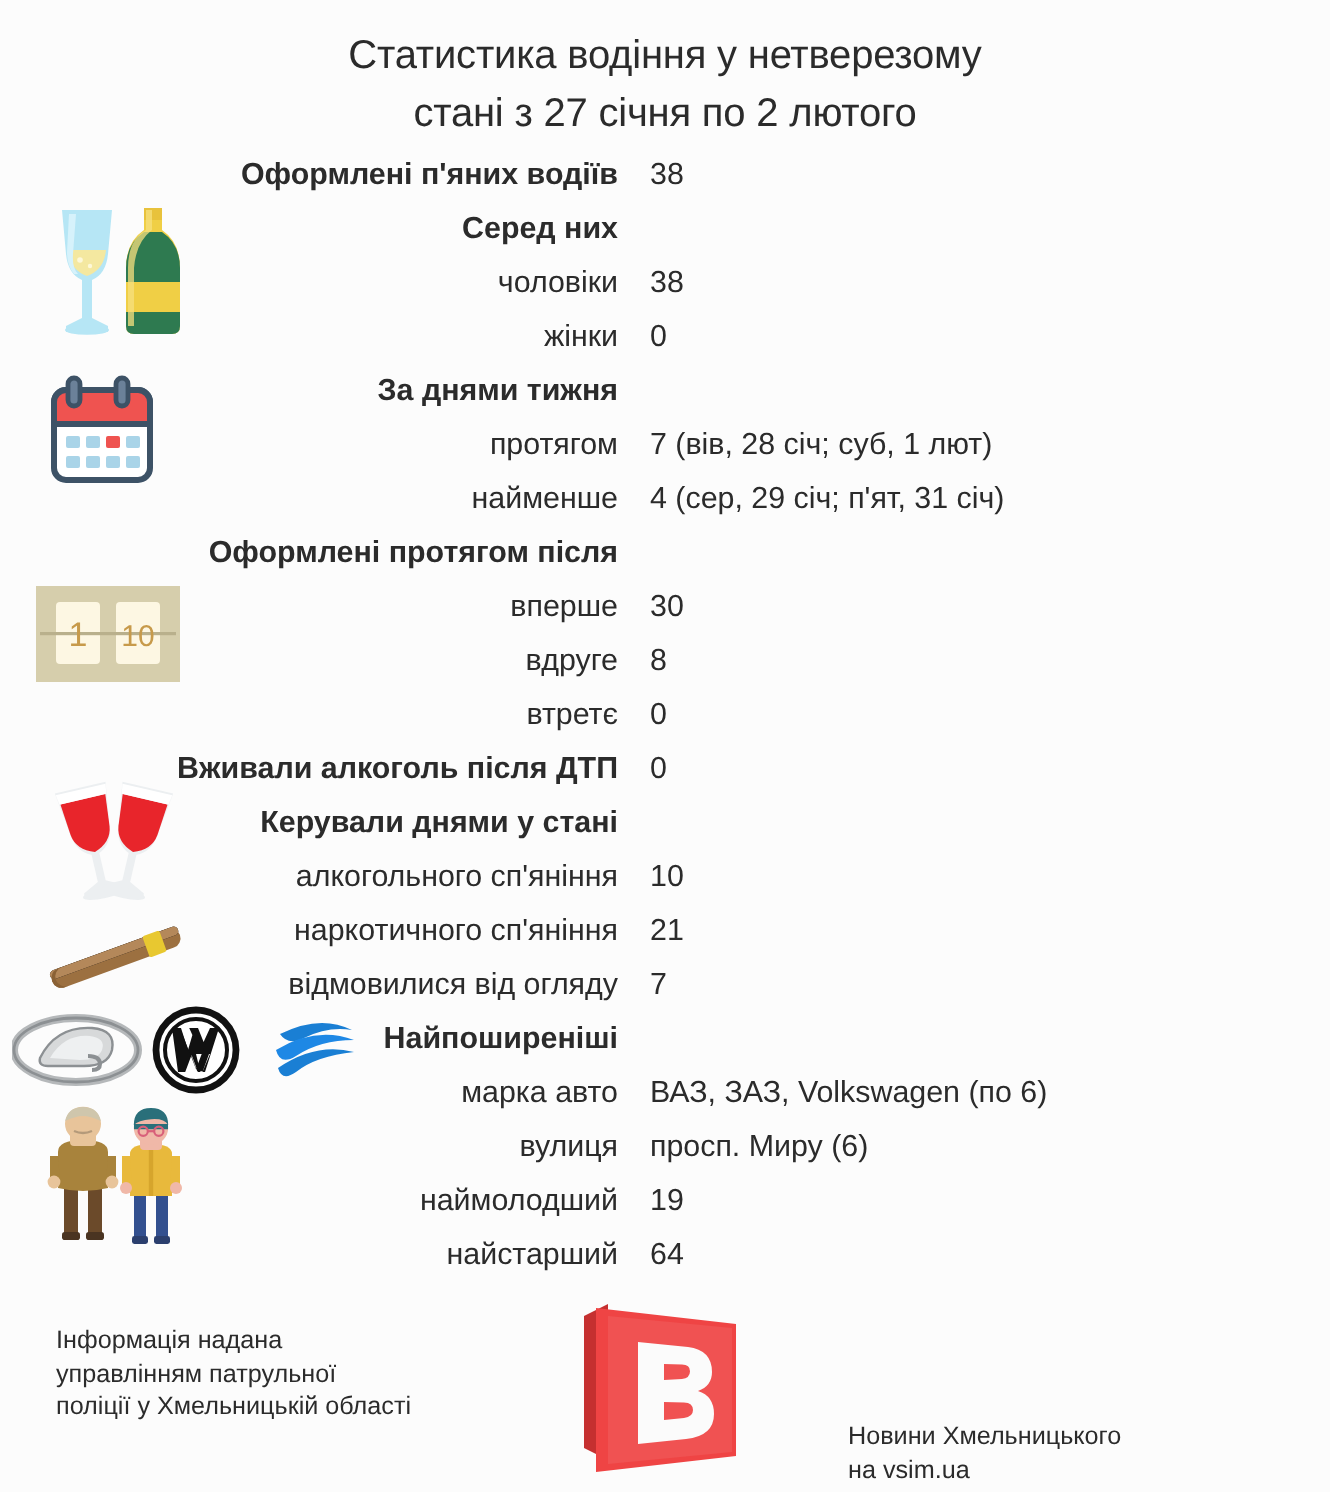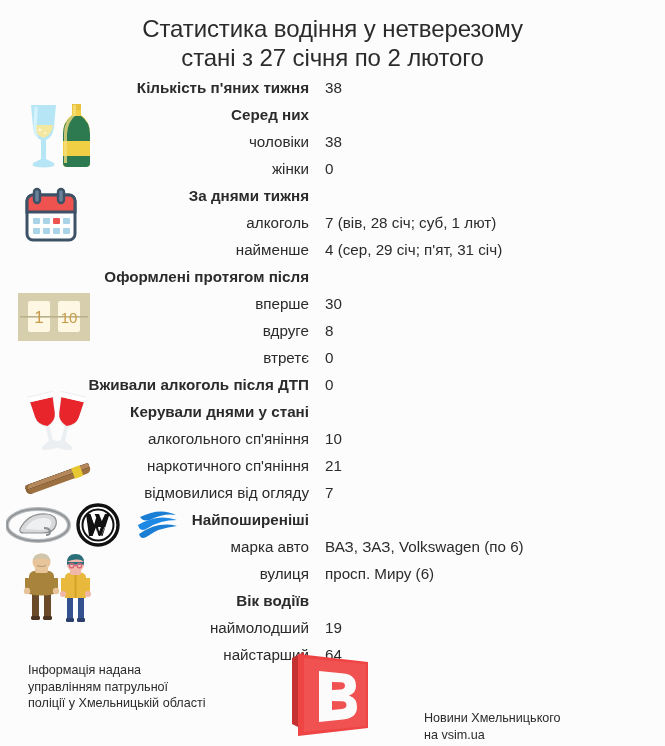--- a/index.html
+++ b/index.html
@@ -22,21 +22,21 @@
     height: 746px;
   }
 
   
   .title {
     position: absolute;
     left: 0;
     top: 14px;
     width: 665px;
     text-align: center;
-    font-size: 24px;
+    font-size: 20px;
     line-height: 29px;
     font-weight: 400;
     color: #2b2b2b;
     letter-spacing: -0.1px;
   }
   .title .ln { display: block; }
 
   
   .rows {
     position: absolute;
@@ -270,41 +270,41 @@
         <path d="M49 10 L66 10 L66 12.6 L49 12.6 Z" fill="#2a6f7a"></path>
         <circle cx="53.6" cy="13.6" r="2.3" fill="none" stroke="#d8607a" stroke-width="1.1"></circle>
         <circle cx="61.4" cy="13.6" r="2.3" fill="none" stroke="#d8607a" stroke-width="1.1"></circle>
         <path d="M55.9 13.6 h3.2" stroke="#d8607a" stroke-width="1.1"></path>
       </g>
     </svg>
   </div>
 
   <div class="rows">
       <div class="row head">
-        <div class="label">Кількість п'яних тижня</div>
+        <div class="label">Оформлені п'яних водіїв</div>
         <div class="value">38</div>
       </div>
       <div class="row head">
         <div class="label">Серед них</div>
         <div class="value"></div>
       </div>
       <div class="row">
         <div class="label">чоловіки</div>
         <div class="value">38</div>
       </div>
       <div class="row">
         <div class="label">жінки</div>
         <div class="value">0</div>
       </div>
       <div class="row head">
         <div class="label">За днями тижня</div>
         <div class="value"></div>
       </div>
       <div class="row">
-        <div class="label">алкоголь</div>
+        <div class="label">протягом</div>
         <div class="value">7 (вів, 28 січ; суб, 1 лют)</div>
       </div>
       <div class="row">
         <div class="label">найменше</div>
         <div class="value">4 (сер, 29 січ; п'ят, 31 січ)</div>
       </div>
       <div class="row head">
         <div class="label">Оформлені протягом після</div>
         <div class="value"></div>
       </div>
@@ -344,24 +344,20 @@
         <div class="label">Найпоширеніші</div>
         <div class="value"></div>
       </div>
       <div class="row">
         <div class="label">марка авто</div>
         <div class="value">ВАЗ, ЗАЗ, Volkswagen (по 6)</div>
       </div>
       <div class="row">
         <div class="label">вулиця</div>
         <div class="value">просп. Миру (6)</div>
-      </div>
-      <div class="row head">
-        <div class="label">Вік водіїв</div>
-        <div class="value"></div>
       </div>
       <div class="row">
         <div class="label">наймолодший</div>
         <div class="value">19</div>
       </div>
       <div class="row">
         <div class="label">найстарший</div>
         <div class="value">64</div>
       </div>
     </div>

